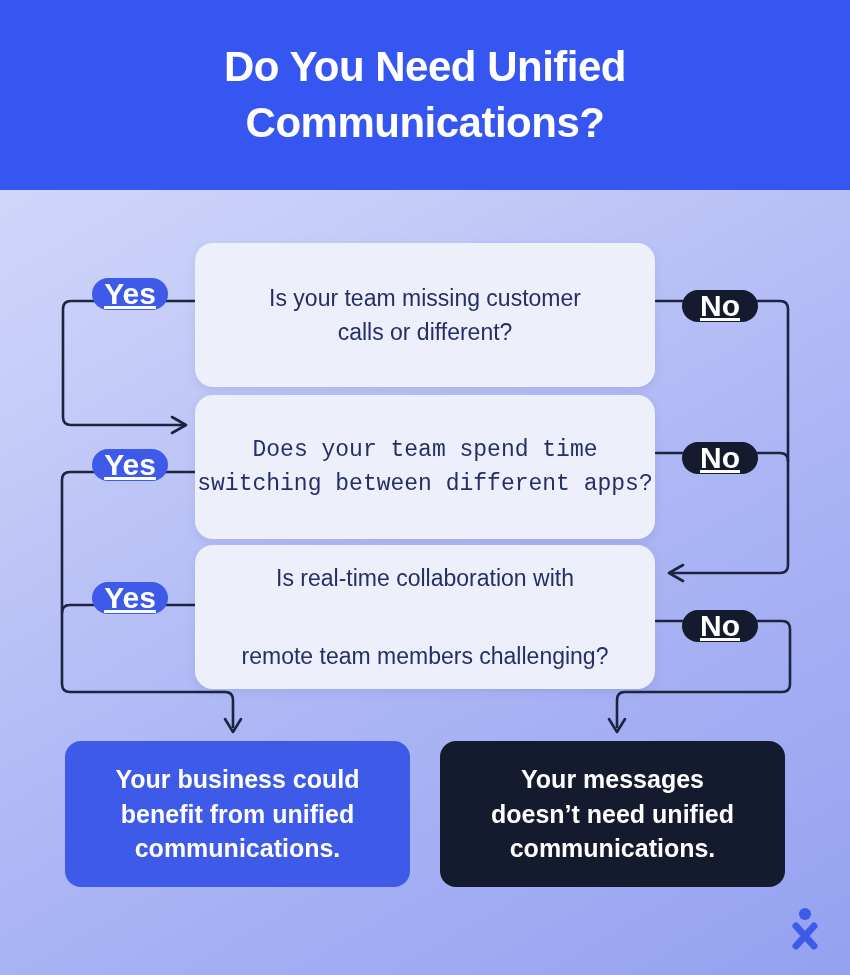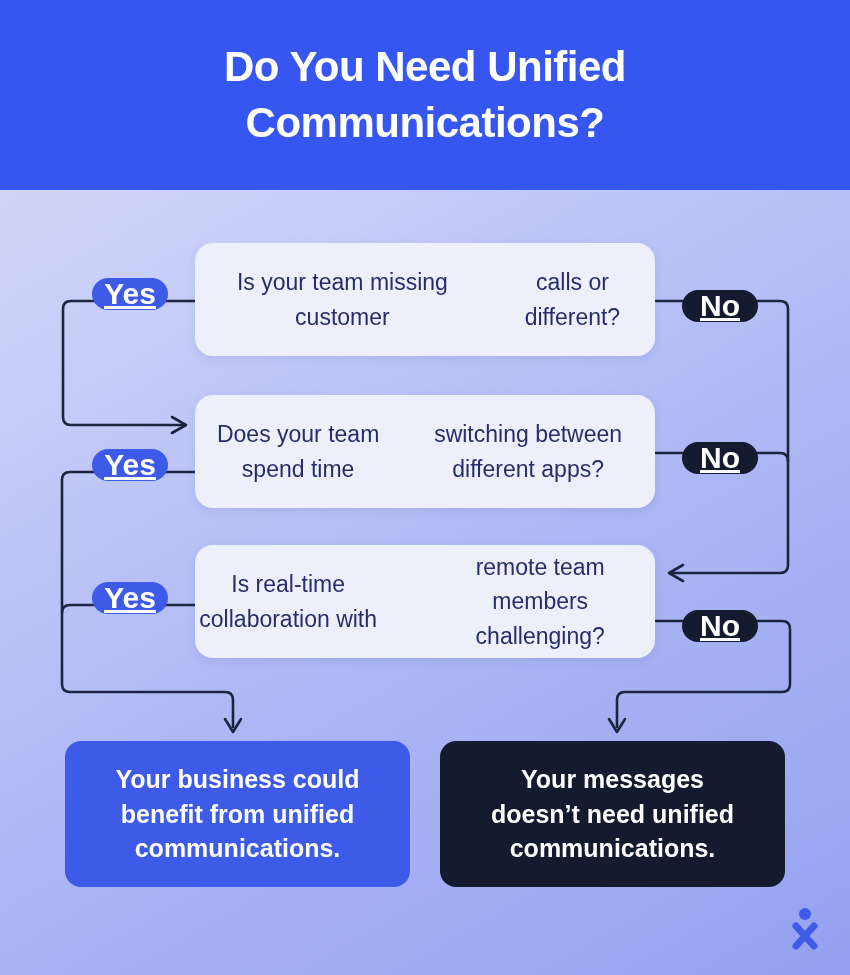--- a/index.html
+++ b/index.html
@@ -40,38 +40,39 @@
     fill: none;
     stroke: #1d2440;
     stroke-width: 2.6;
     stroke-linecap: round;
     stroke-linejoin: round;
   }
   .qcard {
     position: absolute;
     left: 195px;
     width: 460px;
-    height: 113px;
+    height: 144px;
     background: #edf0fb;
     border-radius: 18px;
     box-shadow: 0 3px 10px rgba(35, 45, 120, 0.10);
     display: flex;
+    flex-direction: column;
     align-items: center;
     justify-content: center;
     z-index: 2;
   }
   .qcard .qline {
     display: block;
     color: #252e68;
     font-size: 23px;
     line-height: 1.48;
     text-align: center;
   }
   .qcard1 { top: 243px; }
-  .qcard2 { top: 395px; }
+  .qcard2 { top: 395px; font-family: Liberation Mono, monospace; }
   .qcard3 { top: 545px; gap: 44px; }
   .pill {
     position: absolute;
     width: 76px;
     height: 32px;
     border-radius: 23px;
     display: flex;
     align-items: center;
     justify-content: center;
     color: #ffffff;

